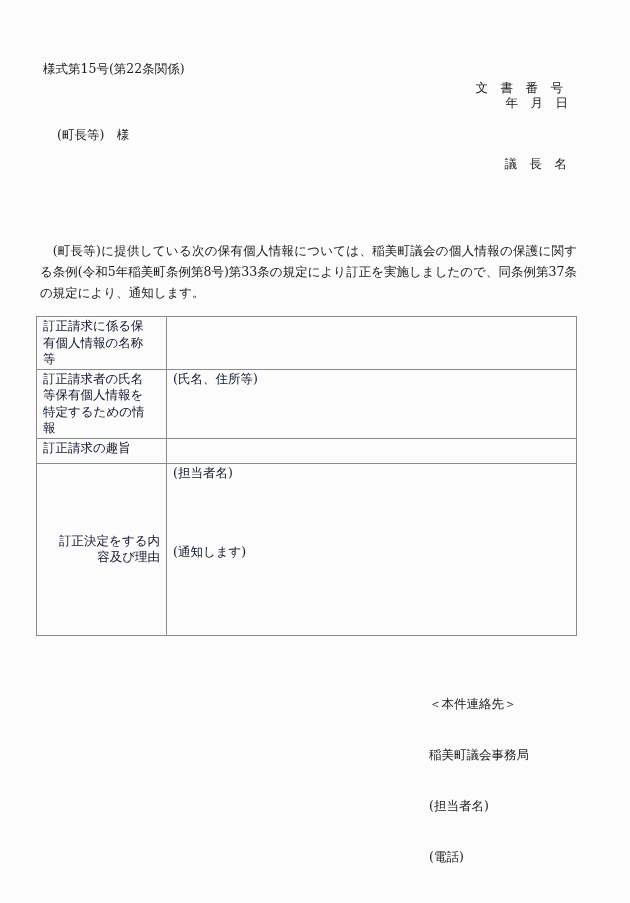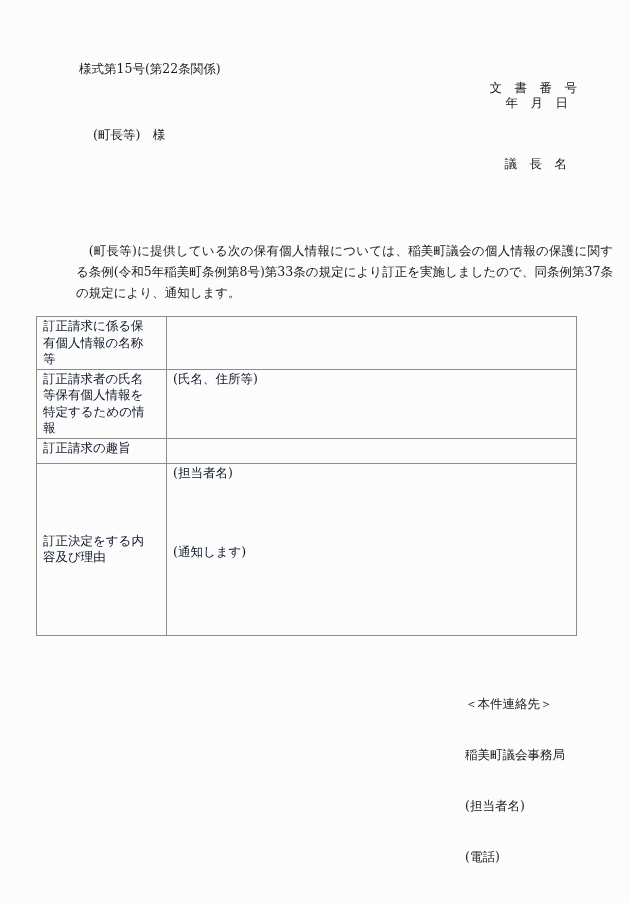--- a/index.html
+++ b/index.html
@@ -10,24 +10,24 @@
   .page {
     position: relative;
     width: 630px;
     height: 903px;
     background: #fcfcfc;
     color: #1a1a1a;
     font-family: "DejaVu Serif", "Liberation Serif", serif;
     font-size: 12.5px;
     overflow: hidden;
   }
-  .abs { position: absolute; line-height: 1; white-space: pre; margin-left: 36px; }
+  .abs { position: absolute; line-height: 1; white-space: pre; }
 
   .form-number { left: 43px; top: 63px; }
-  .doc-number  { right: 53px; top: 82px; }
+  .doc-number  { right: 67px; top: 82px; }
   .date-line   { right: 62px; top: 97px; }
   .addressee   { left: 57px; top: 129px; }
   .signer      { right: 63px; top: 158px; }
 
   .doc-title {
     left: 0; top: 207px;
     width: 100%;
     text-align: center;
   }
 
@@ -54,21 +54,21 @@
     padding: 1px 6px;
     line-height: 16.5px;
     overflow: hidden;
   }
   table.form-table col.c1 { width: 130px; }
   table.form-table tr.r1 { height: 49px; }
   table.form-table tr.r2 { height: 63px; }
   table.form-table tr.r3 { height: 25px; }
   table.form-table tr.r4 { height: 172px; }
   td.label-cell { white-space: pre-line; }
-  tr.r4 td.label-cell { vertical-align: middle; }
+  tr.r4 td.label-cell { vertical-align: middle; text-align: right; }
   .value-bottom { margin-top: 63px; }
 
   .contact {
     left: 429px; top: 661px;
     line-height: 17px;
     white-space: pre;
   }
   .contact div { line-height: 17px; }
 </style>
 </head>

